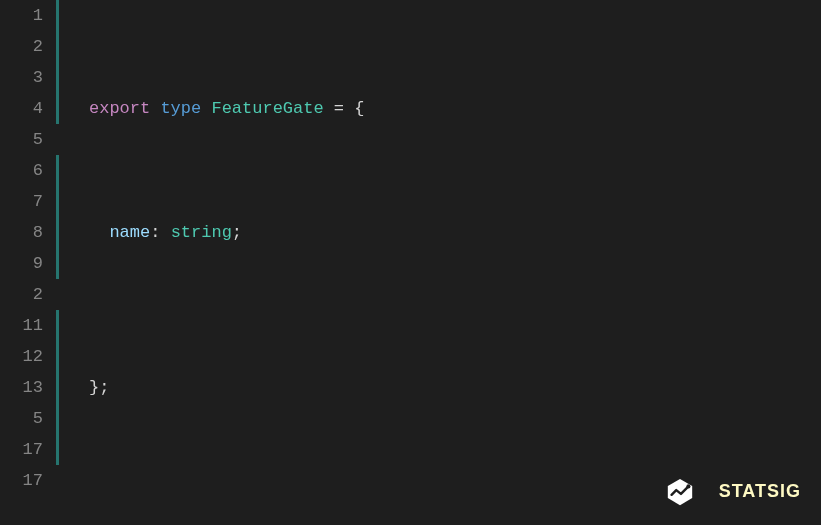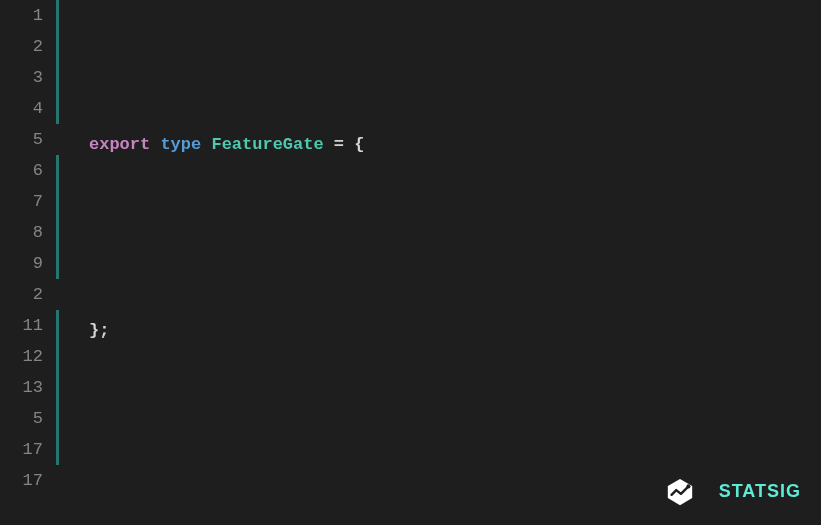--- a/index.html
+++ b/index.html
@@ -38,45 +38,44 @@
   .marker-line {
     height: 31px;
     width: 3px;
     margin-left: 1px;
   }
   .marker-line.active {
     background: #2aa198aa;
   }
   .code {
     padding-left: 28px;
-    padding-top: 8px;
+    padding-top: 0;
     flex: 1;
     white-space: pre;
-    font-weight: 700;
-    margin-top: 28px;
+    font-weight: 400;
   }
   .code-line {
     height: 31px;
     color: #d4d4d4;
   }
   .kw   { color: #c586c0; }   
   .skw  { color: #569cd6; }   
   .tname{ color: #4ec9b0; }   
   .prop { color: #9cdcfe; }   
   .ptype{ color: #4ec9b0; }   
   .punc { color: #d4d4d4; }   
   .op   { color: #d4d4d4; }   
   .logo {
     position: absolute;
     right: 20px;
     bottom: 18px;
     display: flex;
     align-items: center;
     gap: 24px;
-    color: #5eead4;
+    color: #fef9c3;
   }
   .logo-text {
     font-family: -apple-system, BlinkMacSystemFont, "Segoe UI", Arial, sans-serif;
     font-weight: 800;
     letter-spacing: 1px;
     font-size: 18px;
   }
   .hex {
     width: 30px;
     height: 30px;
@@ -121,20 +120,21 @@
     <div class="marker-line active"></div>
     <div class="marker-line active"></div>
     <div class="marker-line active"></div>
     <div class="marker-line"></div>
   </div>
 
   <div class="code">
     
     <div class="code-line"><span class="kw">export</span> <span class="skw">type</span> <span class="tname">FeatureGate</span><span class="op"> = </span><span class="punc">{</span></div>
     
+    <div class="code-line"><span>  </span><span class="prop">name</span><span class="op">: </span><span class="ptype">string</span><span class="punc">;</span></div>
     
     
     <div class="code-line"><span class="punc">};</span></div>
     
     
     
     
     
     
     

